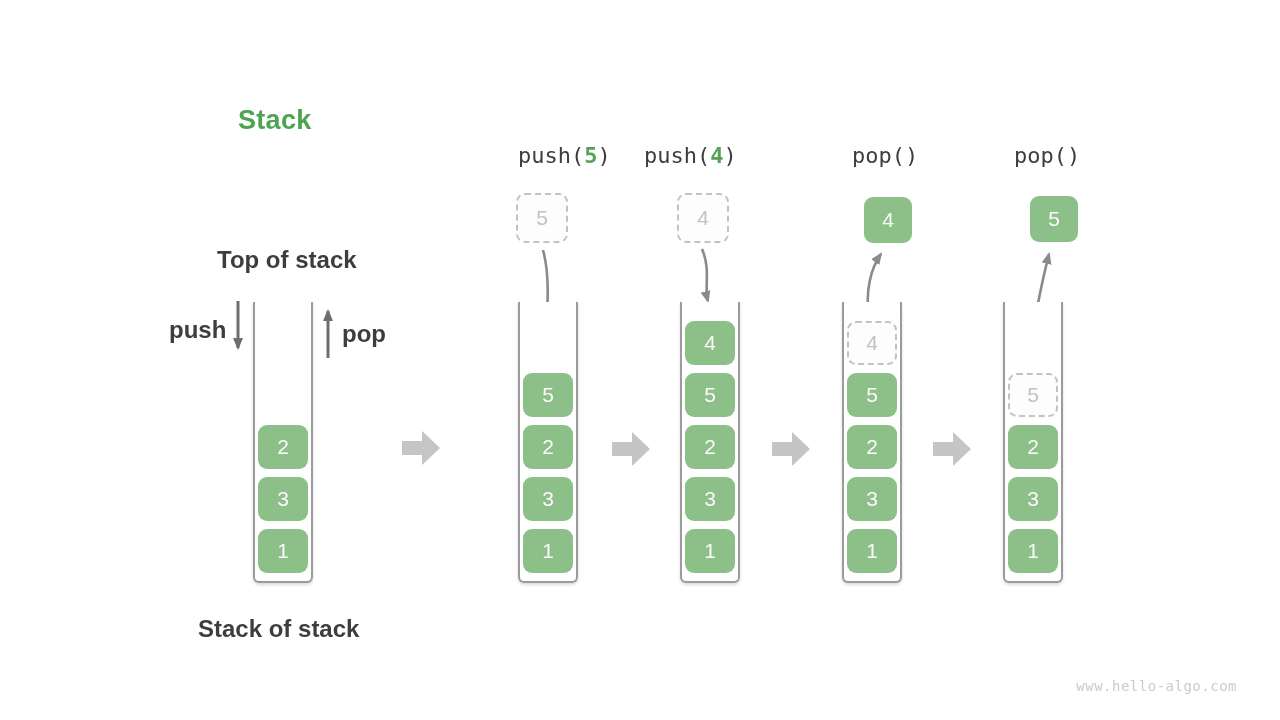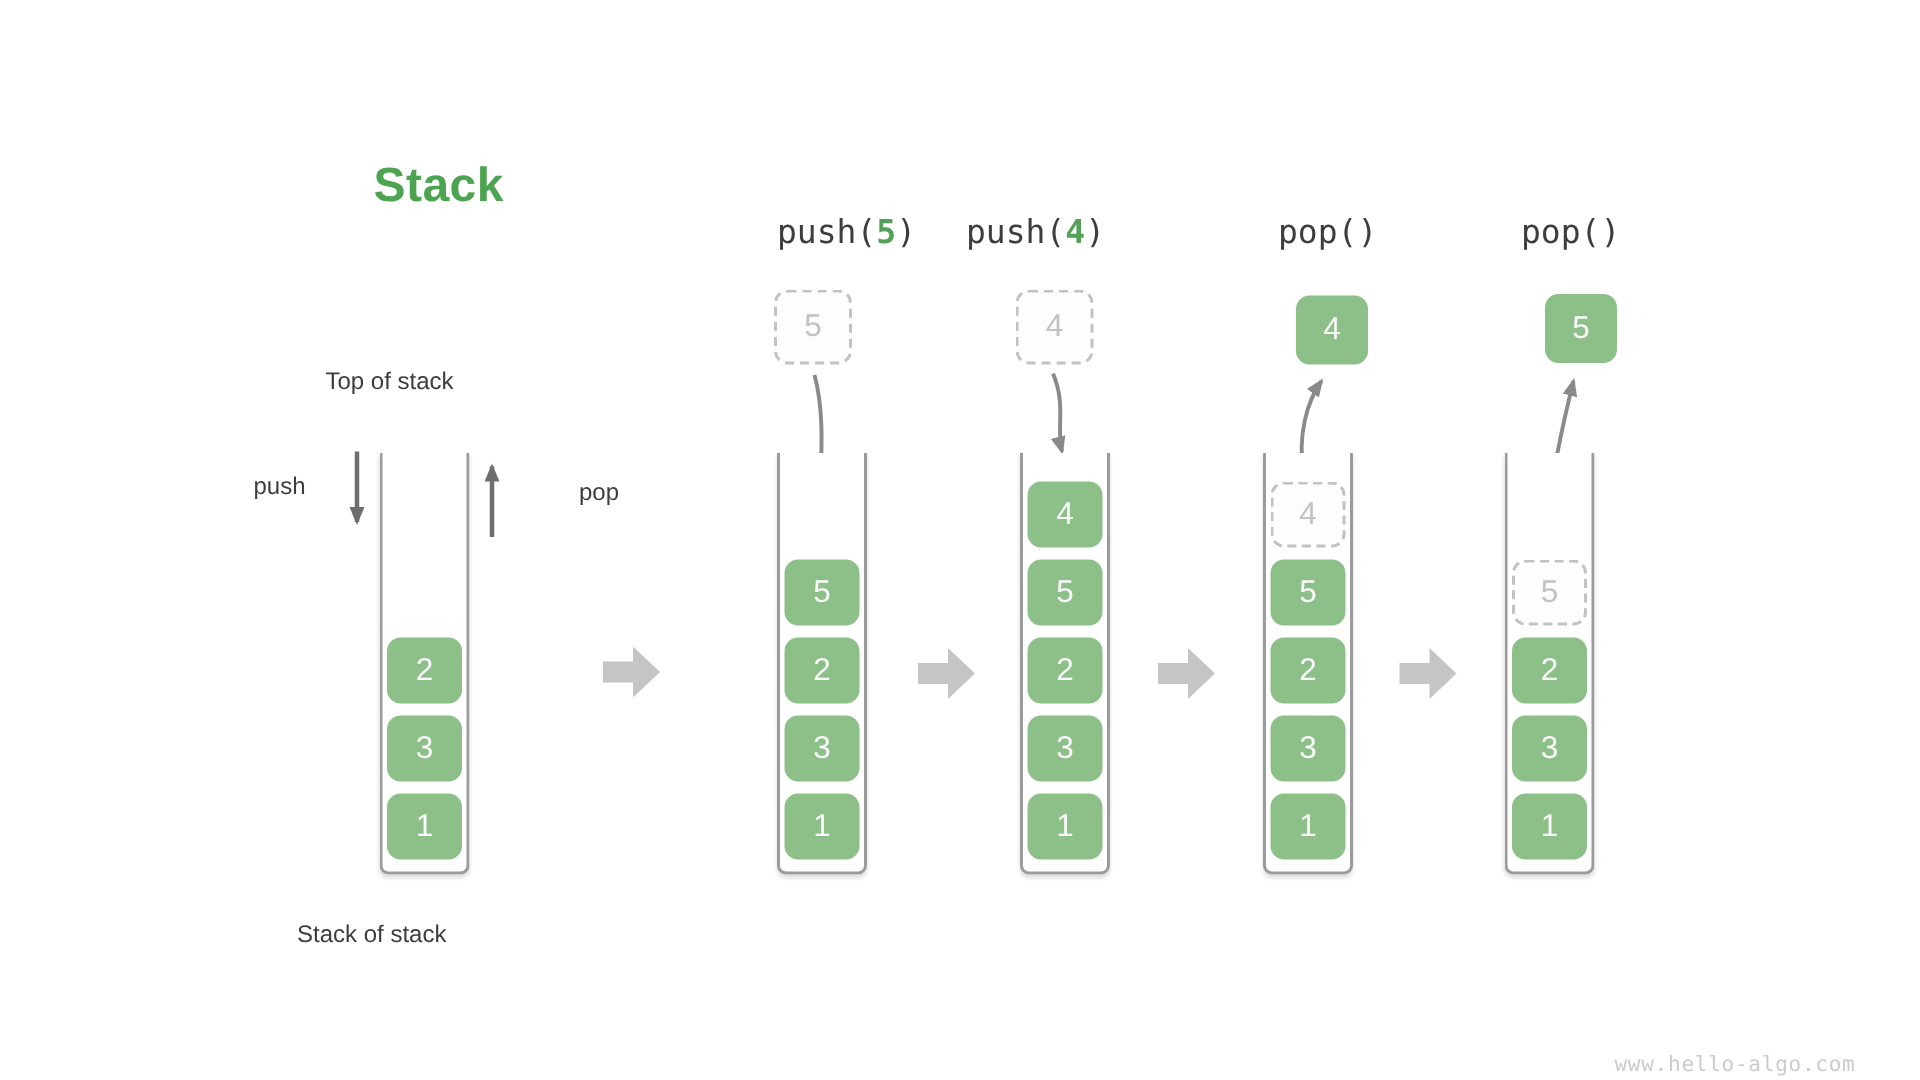--- a/index.html
+++ b/index.html
@@ -3,33 +3,33 @@
 <meta charset="utf-8">
 <style>
   * { margin: 0; padding: 0; box-sizing: border-box; }
   html, body { background: #ffffff; }
   .canvas {
     position: relative; width: 1280px; height: 720px;
     background: #ffffff; overflow: hidden;
     font-family: "Liberation Sans", sans-serif;
   }
   .title {
-    position: absolute; left: 249px; top: 105px;
-    font-size: 32px; font-weight: bold;
+    position: absolute; left: 238px; top: 105px;
+    font-size: 27px; font-weight: bold;
     color: var(--title-green, #4CA350);
     letter-spacing: 0.3px;
   }
   .label {
-    position: absolute; font-weight: normal; font-size: 16px;
+    position: absolute; font-weight: bold; font-size: 24px;
     color: var(--text-dark, #3D3D3D); white-space: nowrap;
   }
   .top-label { left: 217px; top: 246px; }
   .bottom-label { left: 198px; top: 615px; }
   .push-label { left: 169px; top: 316px; }
-  .pop-label { left: 342px; top: 320px; margin-left: 44px; }
+  .pop-label { left: 342px; top: 320px; }
   .overlay { position: absolute; left: 0; top: 0; }
   .straight-arrow { stroke: var(--straight-arrow, #6E6E6E); stroke-width: 3; fill: none; }
   .curve-arrow { stroke: var(--curve-arrow, #8A8A8A); stroke-width: 2.6; fill: none; }
   .block-arrow { fill: var(--block-arrow, #C5C5C5); }
   .stack-container {
     position: absolute; width: 60px; height: 281px; top: 302px;
     border: 2px solid var(--container-border, #9B9B9B); border-top: none;
     border-radius: 0 0 6px 6px;
     box-shadow: 0 2px 3px rgba(0,0,0,0.14);
     background: #ffffff;
@@ -65,21 +65,20 @@
     font-family: "DejaVu Sans Mono", monospace;
     font-size: 22px; color: var(--text-dark, #3D3D3D);
     white-space: pre; z-index: 2; text-align: center;
   }
   .op-header .arg { color: var(--header-arg-green, #55A158); font-weight: bold; }
   .watermark {
     position: absolute; top: 678px; right: 43px;
     font-family: "DejaVu Sans Mono", monospace;
     font-size: 14px; color: var(--watermark-gray, #CBCBCB);
     letter-spacing: 0.5px;
-    margin-top: 24px;
   }
 </style>
 </head>
 <body>
 
 <div class="canvas">
 
   <div class="title">Stack</div>
 
   <div class="label top-label">Top of stack</div>

